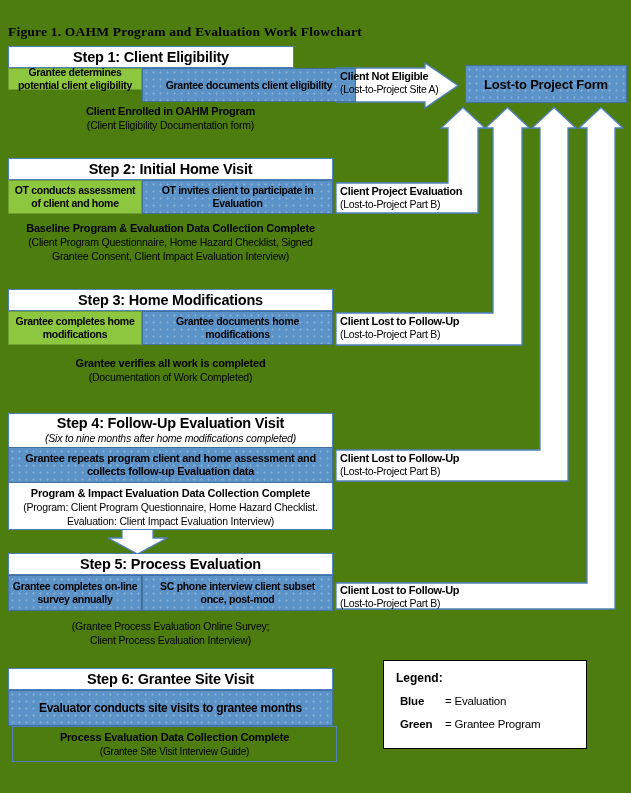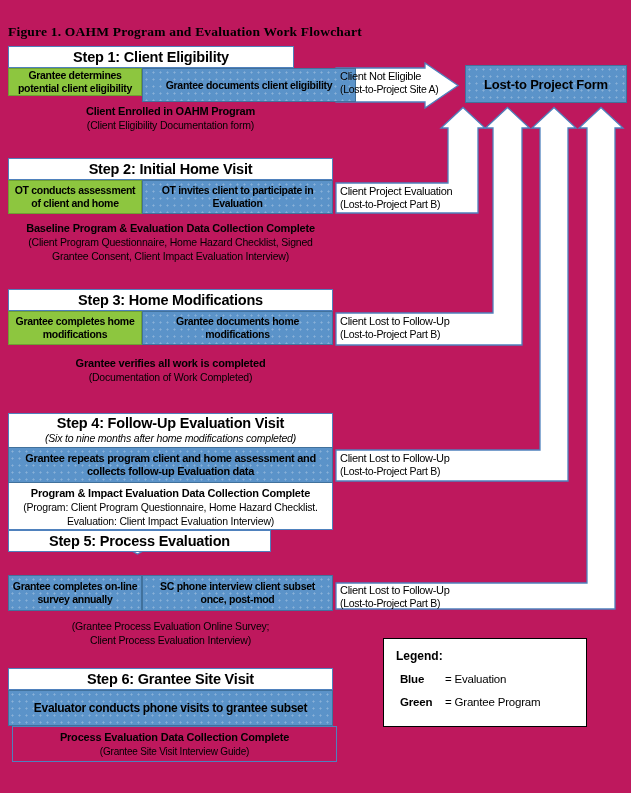--- a/index.html
+++ b/index.html
@@ -1,32 +1,32 @@
 <!DOCTYPE html>
 <html style="--green: #8DC63F; --green-border: #6FA033; --blue: #5B93C9; --blue-border: #41719C; --outline-blue: #4F81BD; --text: #000000;"><head>
 <meta charset="utf-8">
 <style>
   html,body{margin:0;padding:0;background:#fff;}
-  #page{position:relative;width:631px;height:793px;background:#be185d;overflow:hidden;
+  #page{position:relative;width:631px;height:793px;background:#4d7c0f;overflow:hidden;
         font-family:"Liberation Sans",sans-serif;color:var(--text);}
   #flow-svg{position:absolute;left:0;top:0;z-index:1;}
   .abs{position:absolute;box-sizing:border-box;z-index:2;}
   .doc-title{font-family:"Liberation Serif",serif;font-weight:bold;font-size:13.5px;letter-spacing:.2px;}
   .step-header{background:#fff;border:1.5px solid var(--outline-blue);display:flex;align-items:center;justify-content:center;
                font-weight:bold;font-size:14.5px;letter-spacing:-.2px;}
   .cell{display:flex;align-items:center;justify-content:center;text-align:center;
         font-weight:bold;font-size:10.5px;line-height:13px;letter-spacing:-.3px;padding:1px 3px;}
   .green-cell{background:var(--green);border:1.2px solid var(--green-border);}
   .blue-cell{background:var(--blue);border:1.2px solid var(--blue-border);
              background-image:radial-gradient(rgba(255,255,255,.28) .8px, transparent 1.3px);background-size:7px 7px;}
   .caption{text-align:center;font-size:10.5px;line-height:14px;letter-spacing:-.2px;}
   .caption .b{font-weight:bold;font-size:11px;}
   .hdr-note{font-style:italic;font-weight:normal;font-size:10.5px;}
   .exit-label{z-index:3;font-size:10.5px;line-height:13px;letter-spacing:-.3px;}
-  .exit-label .b{font-weight:normal;font-size:11px;display:block;}
+  .exit-label .b{font-weight:bold;font-size:11px;display:block;}
   .exit-label .s{display:block;}
   .lost-box{background:var(--blue);border:1.5px solid var(--blue-border);
             background-image:radial-gradient(rgba(255,255,255,.28) .8px, transparent 1.3px);background-size:7px 7px;
             display:flex;align-items:center;justify-content:center;font-weight:bold;font-size:13px;letter-spacing:-.2px;}
   .legend-box{background:#fff;border:1.5px solid #000;font-size:11.5px;padding:10px 12px;}
   .legend-title{font-weight:bold;font-size:12px;margin-bottom:10px;}
   .legend-row{margin:0 0 11px 4px;letter-spacing:-.2px;}
   .legend-key{font-weight:bold;display:inline-block;width:42px;}
   .outer4{border:1.5px solid var(--outline-blue);background:#fff;}
 </style>
@@ -48,21 +48,21 @@
 
       <path d="M336,583 H587 V128 H579 L601,107.5 L623,128 H615 V609 H336 Z"></path>
 
       <path d="M122,529 V538 H108 L137.5,554 L167,538 H153 V529 Z"></path>
     </g>
   </svg>
 
   <div class="abs doc-title" style="left:8px;top:24px;">Figure 1. OAHM Program and Evaluation Work Flowchart</div>
 
   <div class="abs step-header" style="left:8px;top:46px;width:286px;height:22px;">Step 1: Client Eligibility</div>
-  <div class="abs cell green-cell" style="left:8px;top:68px;width:134px;height:28px;">Grantee determines potential client eligibility</div>
+  <div class="abs cell green-cell" style="left:8px;top:68px;width:134px;height:22px;">Grantee determines potential client eligibility</div>
   <div class="abs cell blue-cell" style="left:142px;top:68px;width:214px;height:34px;">Grantee documents client eligibility</div>
   <div class="abs caption" style="left:8px;top:104px;width:325px;">
     <span class="b">Client Enrolled in OAHM Program</span><br>
     <span>(Client Eligibility Documentation form)</span>
   </div>
 
   <div class="abs step-header" style="left:8px;top:158px;width:325px;height:22px;">Step 2: Initial Home Visit</div>
   <div class="abs cell green-cell" style="left:8px;top:180px;width:134px;height:34px;">OT conducts assessment of client and home</div>
   <div class="abs cell blue-cell" style="left:142px;top:180px;width:191px;height:34px;">OT invites client to participate in Evaluation</div>
   <div class="abs caption" style="left:8px;top:221px;width:325px;">
@@ -84,30 +84,30 @@
     <span class="b" style="font-size:14.5px;">Step 4: Follow-Up Evaluation Visit</span><br>
     <span class="hdr-note">(Six to nine months after home modifications completed)</span>
   </div>
   <div class="abs cell blue-cell" style="left:8px;top:447px;width:325px;height:36px;font-size:11px;">Grantee repeats program client and home assessment and collects follow-up Evaluation data</div>
   <div class="abs caption" style="left:8px;top:486px;width:325px;">
     <span class="b">Program &amp; Impact Evaluation Data Collection Complete</span><br>
     <span>(Program: Client Program Questionnaire, Home Hazard Checklist.</span><br>
     <span>Evaluation:  Client Impact Evaluation Interview)</span>
   </div>
 
-  <div class="abs step-header" style="left:8px;top:530px;width:263px;height:22px;">Step 5: Process Evaluation</div>
+  <div class="abs step-header" style="left:8px;top:553px;width:325px;height:22px;">Step 5: Process Evaluation</div>
   <div class="abs cell blue-cell" style="left:8px;top:575px;width:134px;height:36px;">Grantee completes on-line survey annually</div>
   <div class="abs cell blue-cell" style="left:142px;top:575px;width:191px;height:36px;">SC phone interview client subset once, post-mod</div>
   <div class="abs caption" style="left:8px;top:619px;width:325px;">
     <span>(Grantee Process Evaluation Online Survey;</span><br>
     <span>Client Process Evaluation Interview)</span>
   </div>
 
   <div class="abs step-header" style="left:8px;top:668px;width:325px;height:22px;">Step 6: Grantee Site Visit</div>
-  <div class="abs cell blue-cell" style="left:8px;top:690px;width:325px;height:36px;font-size:12px;">Evaluator conducts phone visits to grantee subset</div>
+  <div class="abs cell blue-cell" style="left:8px;top:690px;width:325px;height:36px;font-size:12px;">Evaluator conducts site visits to grantee months</div>
   <div class="abs caption" style="left:12px;top:726px;width:325px;height:36px;border:1.5px solid var(--outline-blue);padding-top:3px;">
     <span class="b">Process Evaluation Data Collection Complete</span><br>
     <span style="font-size:10px;">(Grantee Site Visit Interview Guide)</span>
   </div>
 
   <div class="abs lost-box" style="left:465px;top:65px;width:162px;height:38px;">Lost-to Project Form</div>
 
   <div class="abs exit-label" style="left:340px;top:70px;width:112px;">
     <span class="b">Client Not Eligible</span>
     <span class="s">(Lost-to-Project Site A)</span>
@@ -122,21 +122,21 @@
   </div>
   <div class="abs exit-label" style="left:340px;top:452px;width:150px;">
     <span class="b">Client Lost to Follow-Up</span>
     <span class="s">(Lost-to-Project Part B)</span>
   </div>
   <div class="abs exit-label" style="left:340px;top:584px;width:150px;">
     <span class="b">Client Lost to Follow-Up</span>
     <span class="s">(Lost-to-Project Part B)</span>
   </div>
 
-  <div class="abs legend-box" style="left:383px;top:638px;width:204px;height:89px;">
+  <div class="abs legend-box" style="left:383px;top:660px;width:204px;height:89px;">
     <div class="legend-title">Legend:</div>
     <div class="legend-row">
       <span class="legend-key">Blue</span>
       <span>= Evaluation</span>
     </div>
     <div class="legend-row">
       <span class="legend-key">Green</span>
       <span>= Grantee Program</span>
     </div>
   </div>

